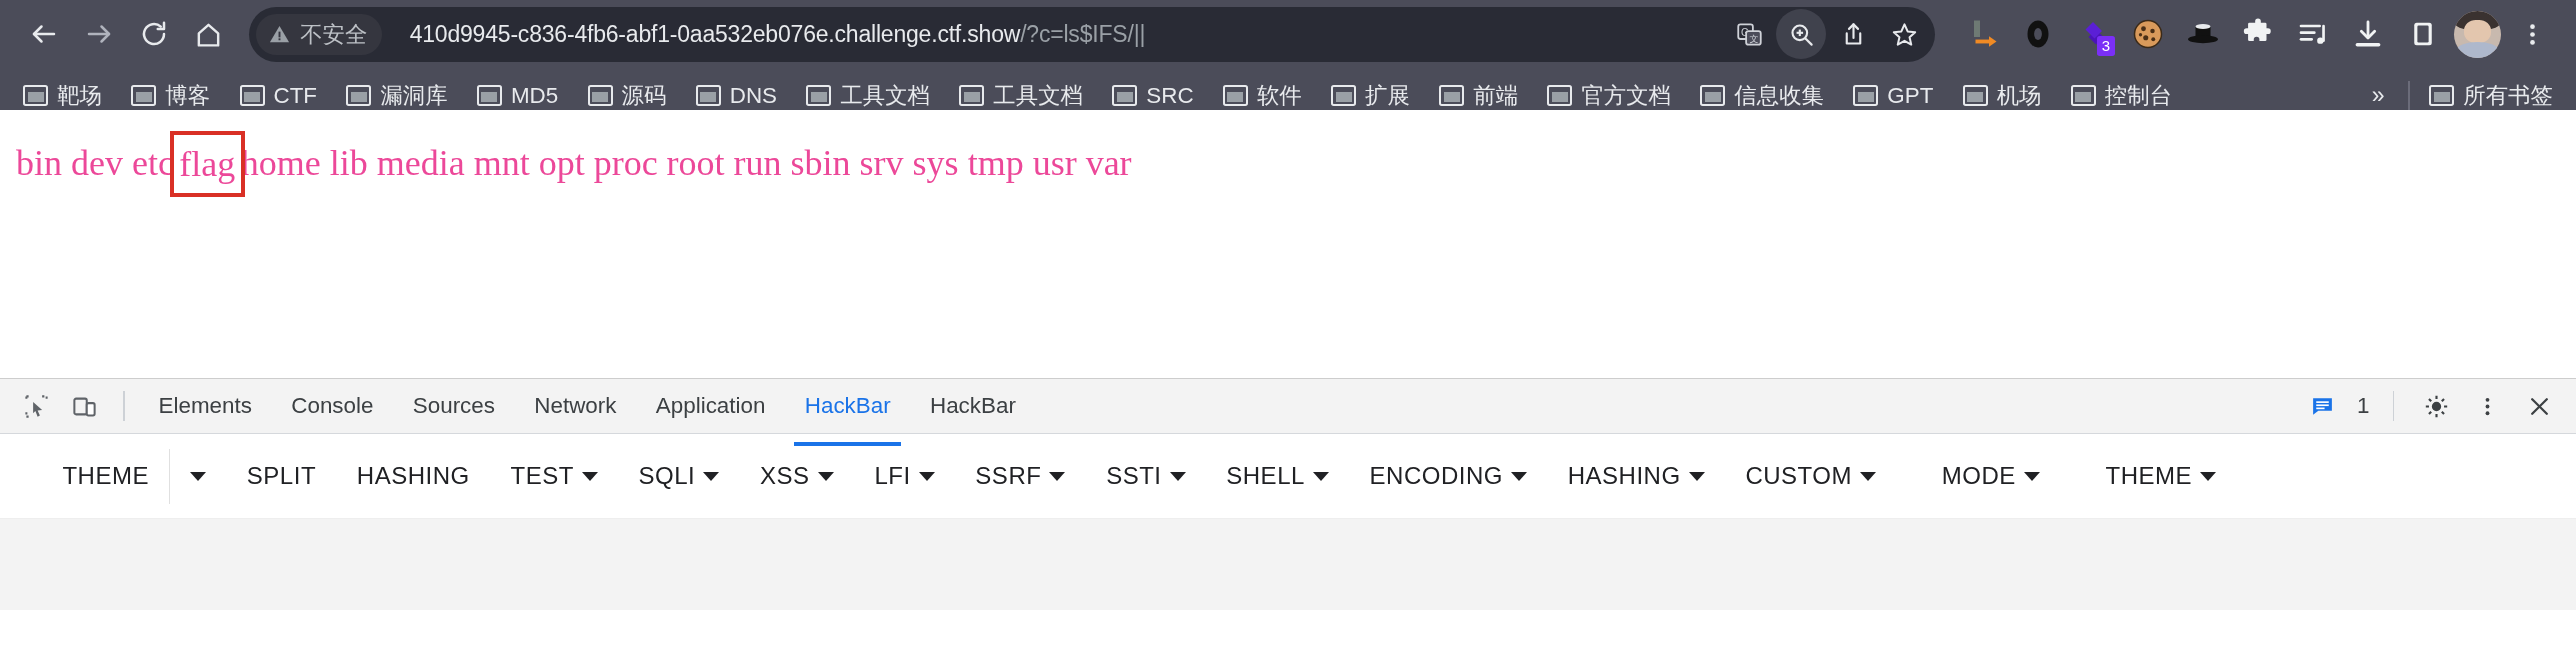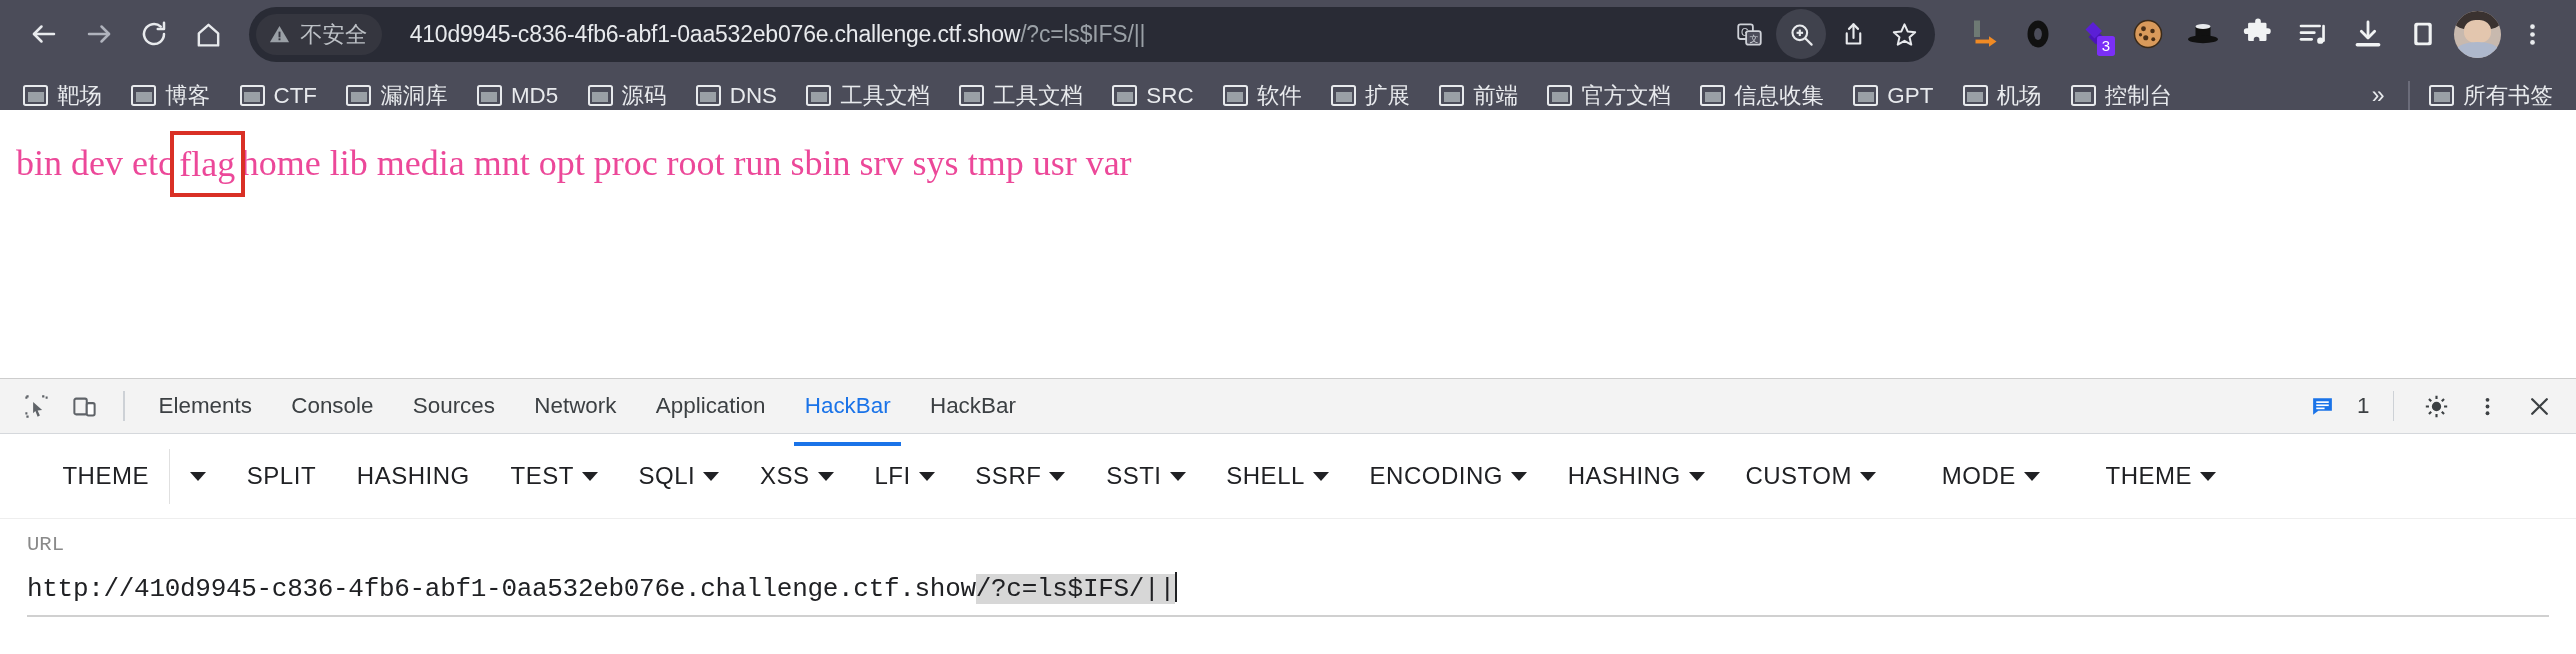--- a/index.html
+++ b/index.html
@@ -769,19 +769,14 @@
         <span class="caret"></span>
       </div>
     <div class="hb-gap-lg"></div>
     <div class="hb-btn">
         <span>THEME</span>
         <span class="caret"></span>
       </div>
     <div class="hb-gap"></div>
   </div>
 
-  <div class="hb-body">
-    <div class="hb-field-label">URL</div>
-    <div class="hb-input"><span>http://410d9945-c836-4fb6-abf1-0aa532eb076e.challenge.ctf.show</span><span class="sel">/?c=ls$IFS/||</span><span class="caret-bar"></span></div>
-    <div class="hb-underline"></div>
-  </div>
 </div>
 
 
 </body></html>

